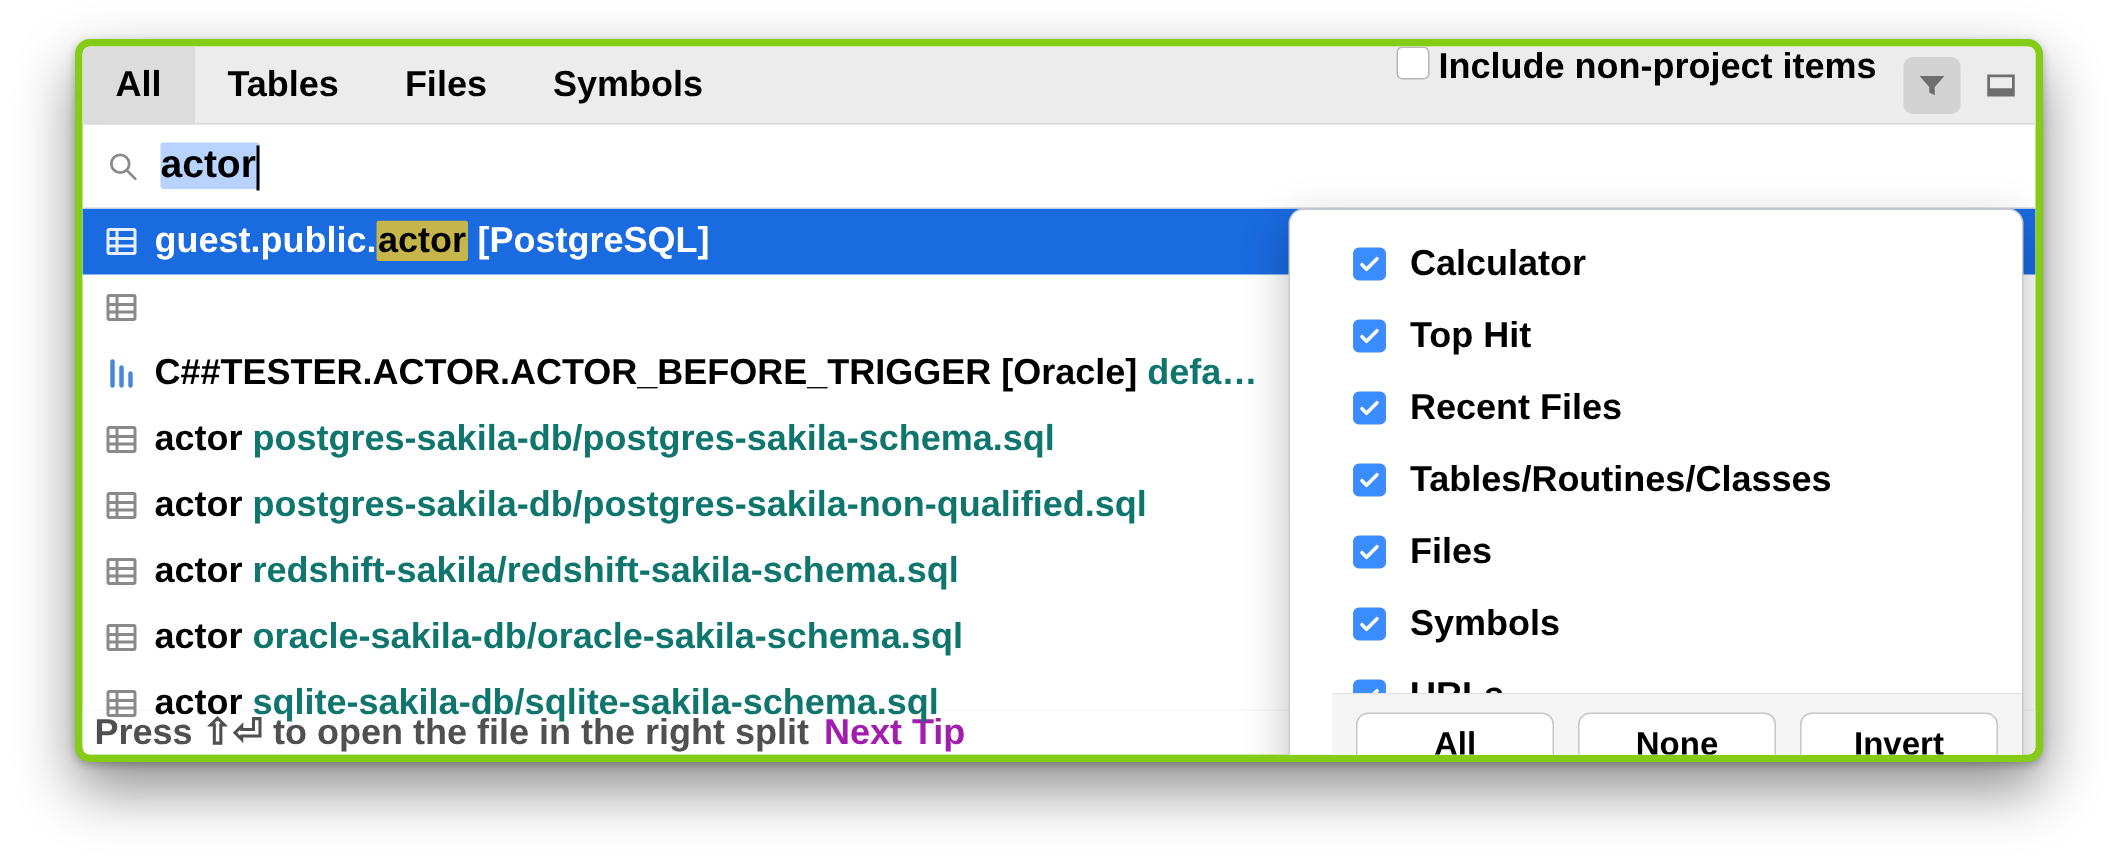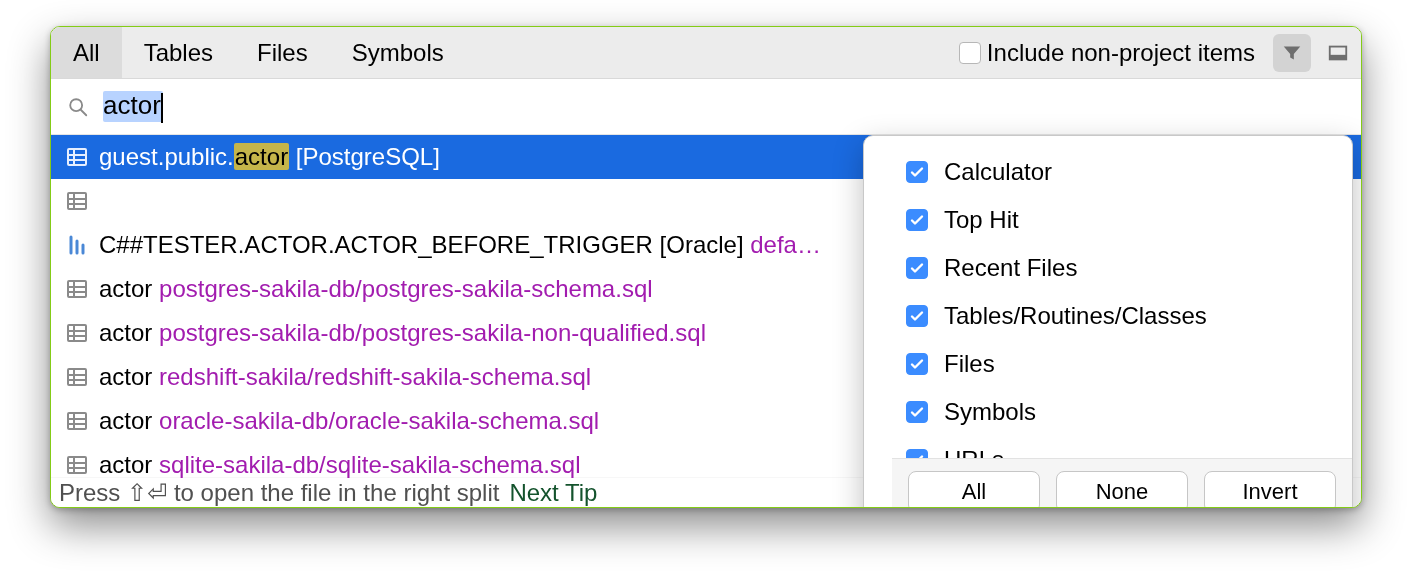--- a/index.html
+++ b/index.html
@@ -11,44 +11,45 @@
     height: 572px;
     position: relative;
   }
   .window {
     position: absolute;
     left: 50px; top: 26px;
     width: 1312px; height: 482px;
     background: #fff;
     border-radius: 10px;
     box-shadow: 0 18px 40px rgba(0,0,0,0.45), 0 2px 6px rgba(0,0,0,0.25);
-    border: 1px solid #84cc16;
+    border: 5px solid #84cc16;
     overflow: hidden;
     display: flex;
     flex-direction: column;
+    font-weight: bold;
   }
   .toolbar {
     height: 52px;
     background: #ececec;
     border-bottom: 1px solid #d9d9d9;
     display: flex;
     align-items: stretch;
     font-size: 24px;
     color: #000;
   }
   .tabs { display:flex; align-items:stretch; }
   .tab {
     display:flex; align-items:center;
     padding: 0 22px;
     cursor: default;
   }
   .tab.active { background: #dcdcdc; }
   .toolbar-spacer { flex:1; }
   .include-wrap {
-    display:flex; align-items:center; gap:6px;
+    display:flex; align-items:flex-start; gap:6px;
     padding-right: 14px;
   }
   .chk {
     width: 22px; height: 22px; border-radius: 4px;
     border: 1px solid #b7b7b7; background:#fff;
     display:inline-flex; align-items:center; justify-content:center;
   }
   .chk.checked { background:#3b8cff; border-color:#3b8cff; }
   .chk svg { width:16px; height:16px; }
   .tool-btn {
@@ -93,32 +94,32 @@
     height: 44px;
     padding: 0 14px;
     white-space: nowrap; overflow:hidden;
   }
   .result-row.selected { background:#1a6ae0; color:#fff; }
   .row-icon { width:24px; height:24px; margin-right: 10px; flex:none; display:flex; align-items:center; justify-content:center; }
   .row-icon svg { display:block; }
   .row-text { overflow:hidden; text-overflow:ellipsis; }
   .row-text .hl { background:#e0d074; border-radius:2px; padding:0 1px; }
   .result-row.selected .row-text .hl { background:#c5b54a; color:#000; }
-  .row-text .suffix { color:#a21caf; }
+  .row-text .suffix { color:#0f766e; }
 
   .status-bar {
     height: 30px; padding: 0 8px;
     font-size: 24px;
     display:flex; align-items:center; gap:10px;
     color:#505050;
     border-top: 1px solid rgba(0,0,0,0.03);
     background:#fff;
   }
   .status-bar .kbd { font-family:inherit; }
-  .status-link { color:#14532d; cursor:default; }
+  .status-link { color:#a21caf; cursor:default; }
 
   .filter-popover {
     position:absolute;
     top: 0px; right: 8px;
     width: 490px;
     background:#fff;
     border:1px solid #c8c8c8;
     border-radius: 10px;
     box-shadow: 0 10px 30px rgba(0,0,0,0.25);
     z-index: 20;

